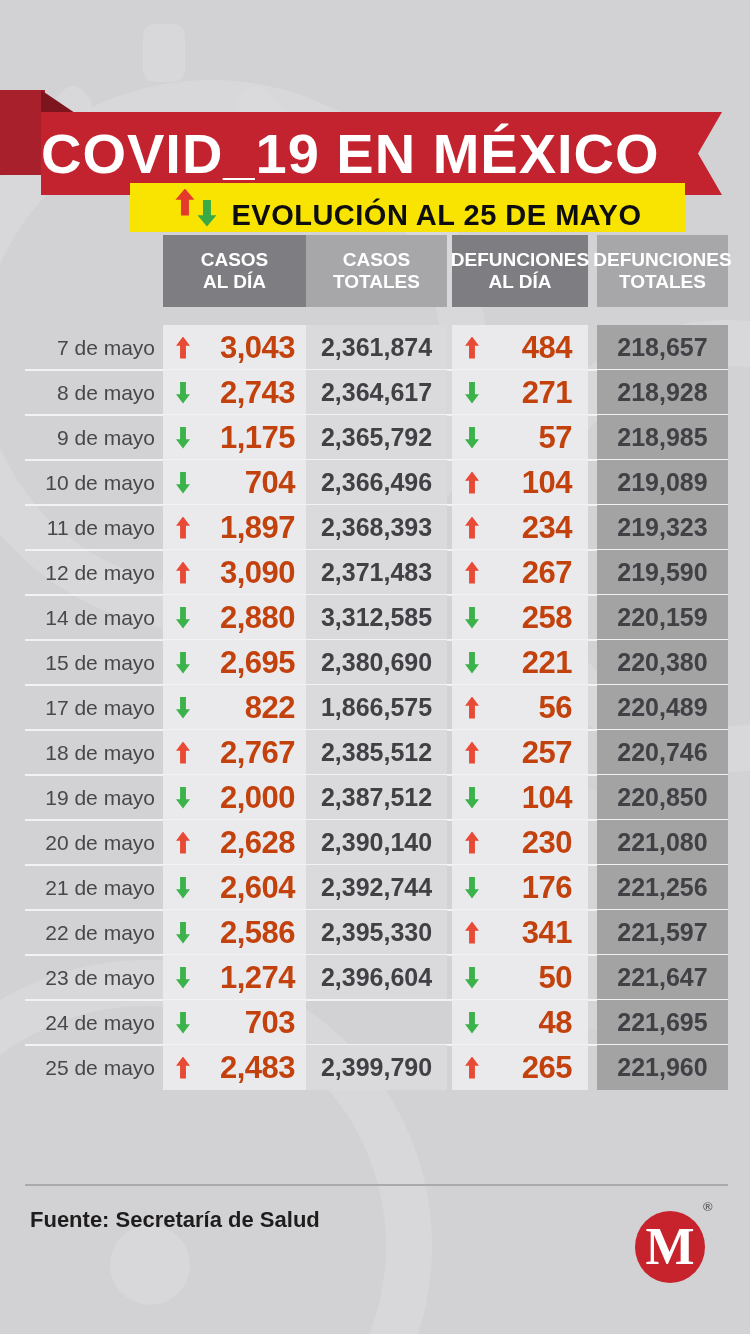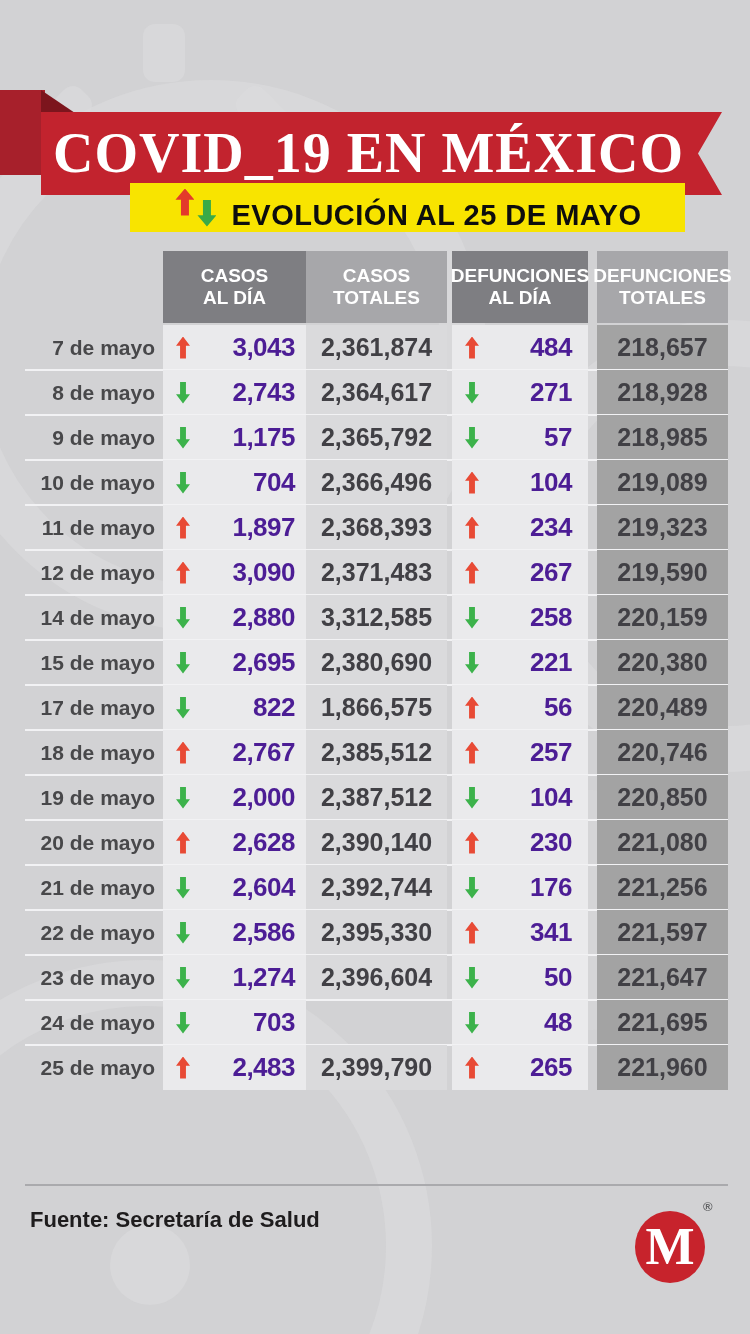--- a/index.html
+++ b/index.html
@@ -11,62 +11,62 @@
   .wm-ring{border:46px solid #dcdcde;border-radius:50%;background:transparent;}
   .wm-fill{background:#dcdcde;border-radius:50%;}
   .wm-knob{background:#dcdcde;border-radius:12px;}
 
   
   .ribbon-tail{position:absolute;left:0;top:90px;width:45px;height:85px;background:#a7202b;}
   .ribbon-fold{position:absolute;left:41px;top:90px;width:34px;height:23px;background:#7c151d;
                clip-path:polygon(0 0,100% 100%,0 100%);}
   .ribbon-main{position:absolute;left:41px;top:112px;width:681px;height:83px;background:#c2232e;
                clip-path:polygon(0 0,100% 0,calc(100% - 24px) 50%,100% 100%,0 100%);z-index:2;}
-  .ribbon-title{width:100%;padding-right:26px;box-sizing:border-box;text-align:center;
-                line-height:83px;color:#ffffff;font-family:Liberation Serif, serif;
+  .ribbon-title{width:100%;padding-right:26px;box-sizing:border-box;
+                line-height:83px;color:#ffffff;font-family:Liberation Sans, sans-serif;
                 font-weight:700;font-size:56px;letter-spacing:1px;white-space:nowrap;}
   .sub-band{position:absolute;left:130px;top:183px;width:555px;height:49px;background:#f8e400;
             z-index:3;display:flex;align-items:center;justify-content:center;gap:12px;}
   .sub-text{color:#0d0d0d;font-weight:800;font-size:29px;letter-spacing:.5px;white-space:nowrap;margin-top:16px;}
   .band-arrows{position:relative;width:46px;height:38px;flex:0 0 auto;}
   .band-arrows .arr{position:absolute;}
   .band-arrows .a-up{left:2px;top:0;width:19px;height:27px;}
   .band-arrows .a-dn{left:24px;top:11px;width:19px;height:27px;}
 
   
   .arr{display:inline-block;}
   .arr.up{background:#e84a35;clip-path:polygon(50% 0,100% 42%,71% 42%,71% 100%,29% 100%,29% 42%,0 42%);}
   .arr.down{background:#3cb24b;clip-path:polygon(50% 100%,100% 58%,71% 58%,71% 0,29% 0,29% 58%,0 58%);}
   .band-arrows .arr.up{background:#e33a2b;}
   .band-arrows .arr.down{background:#3aaa47;}
   .row-arr{width:14px;height:22px;flex:0 0 auto;}
 
   
-  .thead{position:absolute;top:251px;left:0;width:750px;height:72px;z-index:1;}
+  .thead{position:absolute;top:235px;left:0;width:750px;height:72px;z-index:1;}
   .th{position:absolute;top:0;height:72px;display:flex;flex-direction:column;align-items:center;
       justify-content:center;color:#fff;font-weight:700;font-size:19px;line-height:22px;text-align:center;}
   .th.dark{background:#7e7e82;}
   .th.light{background:#a7a7aa;}
   .col2{left:163px;width:143px;}
   .col3{left:306px;width:141px;}
   .col4{left:452px;width:136px;}
   .col5{left:597px;width:131px;}
 
   .rows{position:absolute;top:325px;left:0;width:750px;}
   .row{position:relative;height:45px;}
   .row::after{content:"";position:absolute;left:25px;width:703px;bottom:-1px;height:2px;
               background:#f2f2f4;}
   .row:last-child::after{background:transparent;}
   .cell{position:absolute;top:0;height:45px;display:flex;align-items:center;box-sizing:border-box;}
-  .cell.date{left:0;width:155px;justify-content:flex-end;color:#48484a;font-weight:700;font-size:21px;}
+  .cell.date{left:0;width:155px;justify-content:flex-end;color:#48484a;font-weight:400;font-size:21px;}
   .cell.c2{left:163px;width:143px;background:#eaeaec;justify-content:space-between;padding:0 11px 0 13px;}
   .cell.c3{left:306px;width:141px;background:#dadadc;justify-content:center;}
   .cell.c4{left:452px;width:136px;background:#eaeaec;justify-content:space-between;padding:0 16px 0 13px;}
   .cell.c5{left:597px;width:131px;background:#a3a3a3;justify-content:center;}
-  .num.red{color:#4c1d95;font-weight:800;font-size:26px;letter-spacing:-.5px;}
+  .num.red{color:#c2410c;font-weight:800;font-size:31px;letter-spacing:-.5px;}
   .num.dark{color:#414045;font-weight:800;font-size:25px;}
 
   
   .foot-line{position:absolute;left:25px;top:1184px;width:703px;height:2px;background:#aaaaad;}
   .source{position:absolute;left:30px;top:1207px;color:#1e1c1d;font-weight:700;font-size:22px;}
   .logo{position:absolute;left:635px;top:1211px;width:70px;height:72px;background:#c7232c;
         border-radius:50%;display:flex;align-items:center;justify-content:center;}
   .logo-m{color:#ffffff;font-family:"Liberation Serif",serif;font-weight:700;font-size:52px;
           line-height:72px;}
   .logo-r{position:absolute;left:703px;top:1199px;color:#636466;font-size:13px;font-weight:700;}

